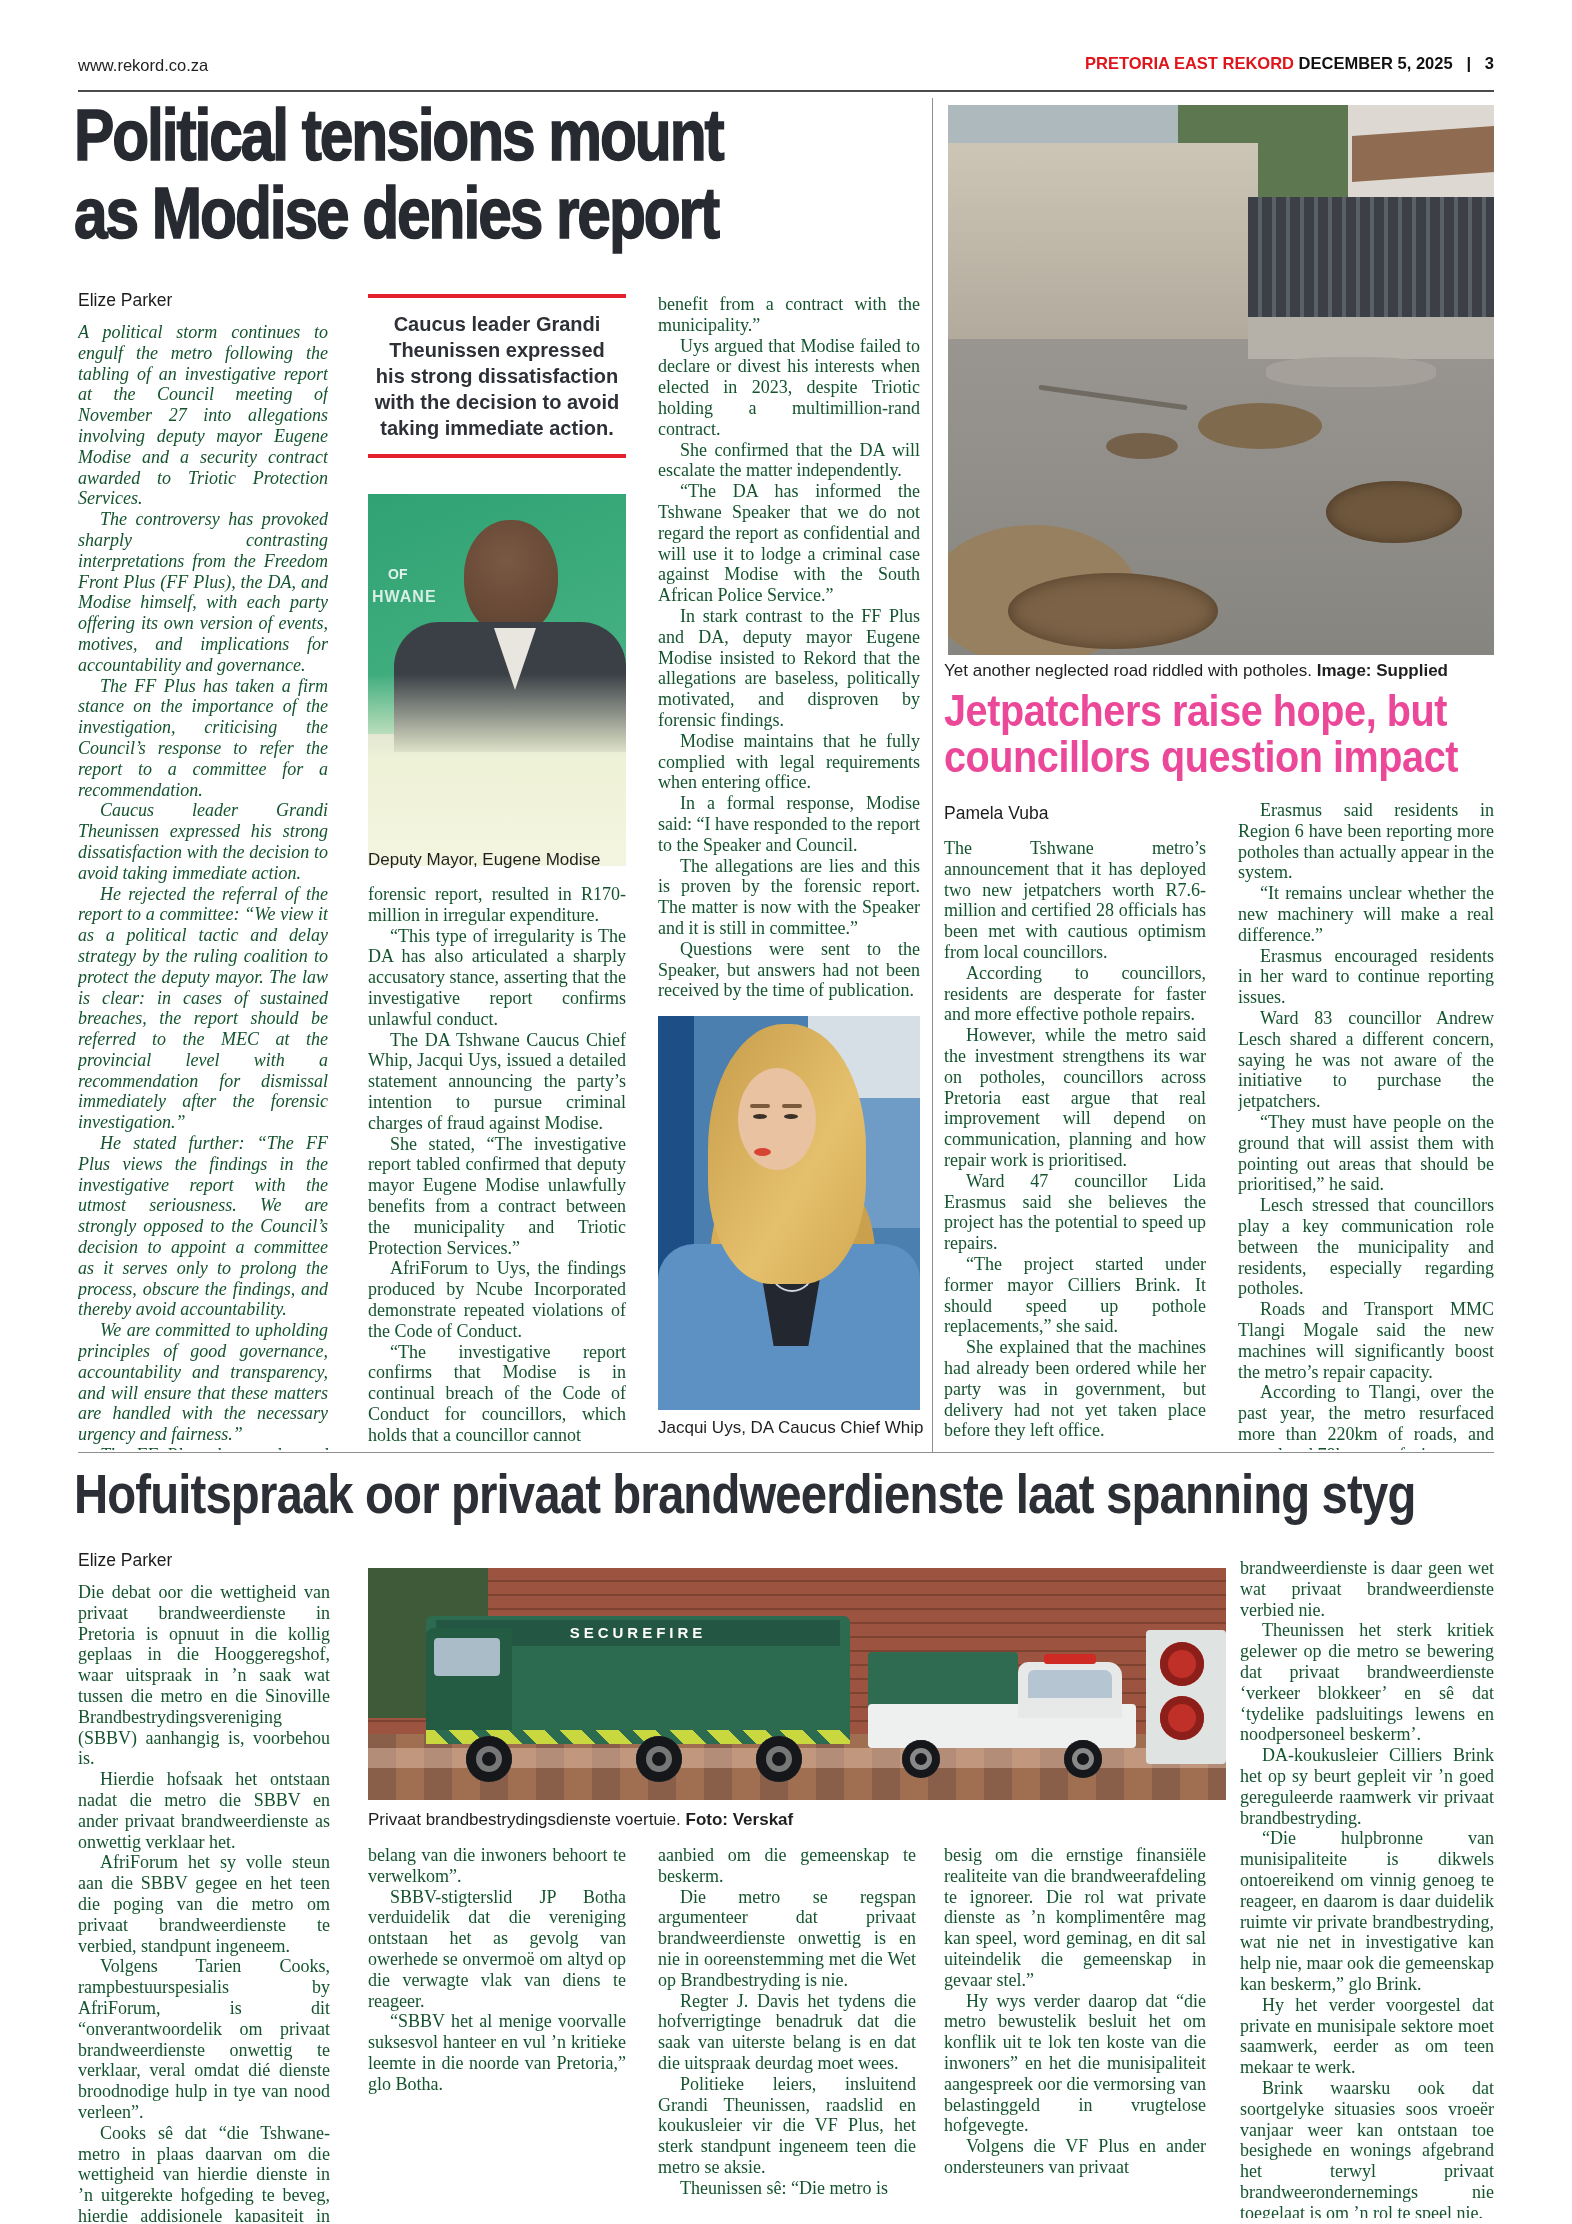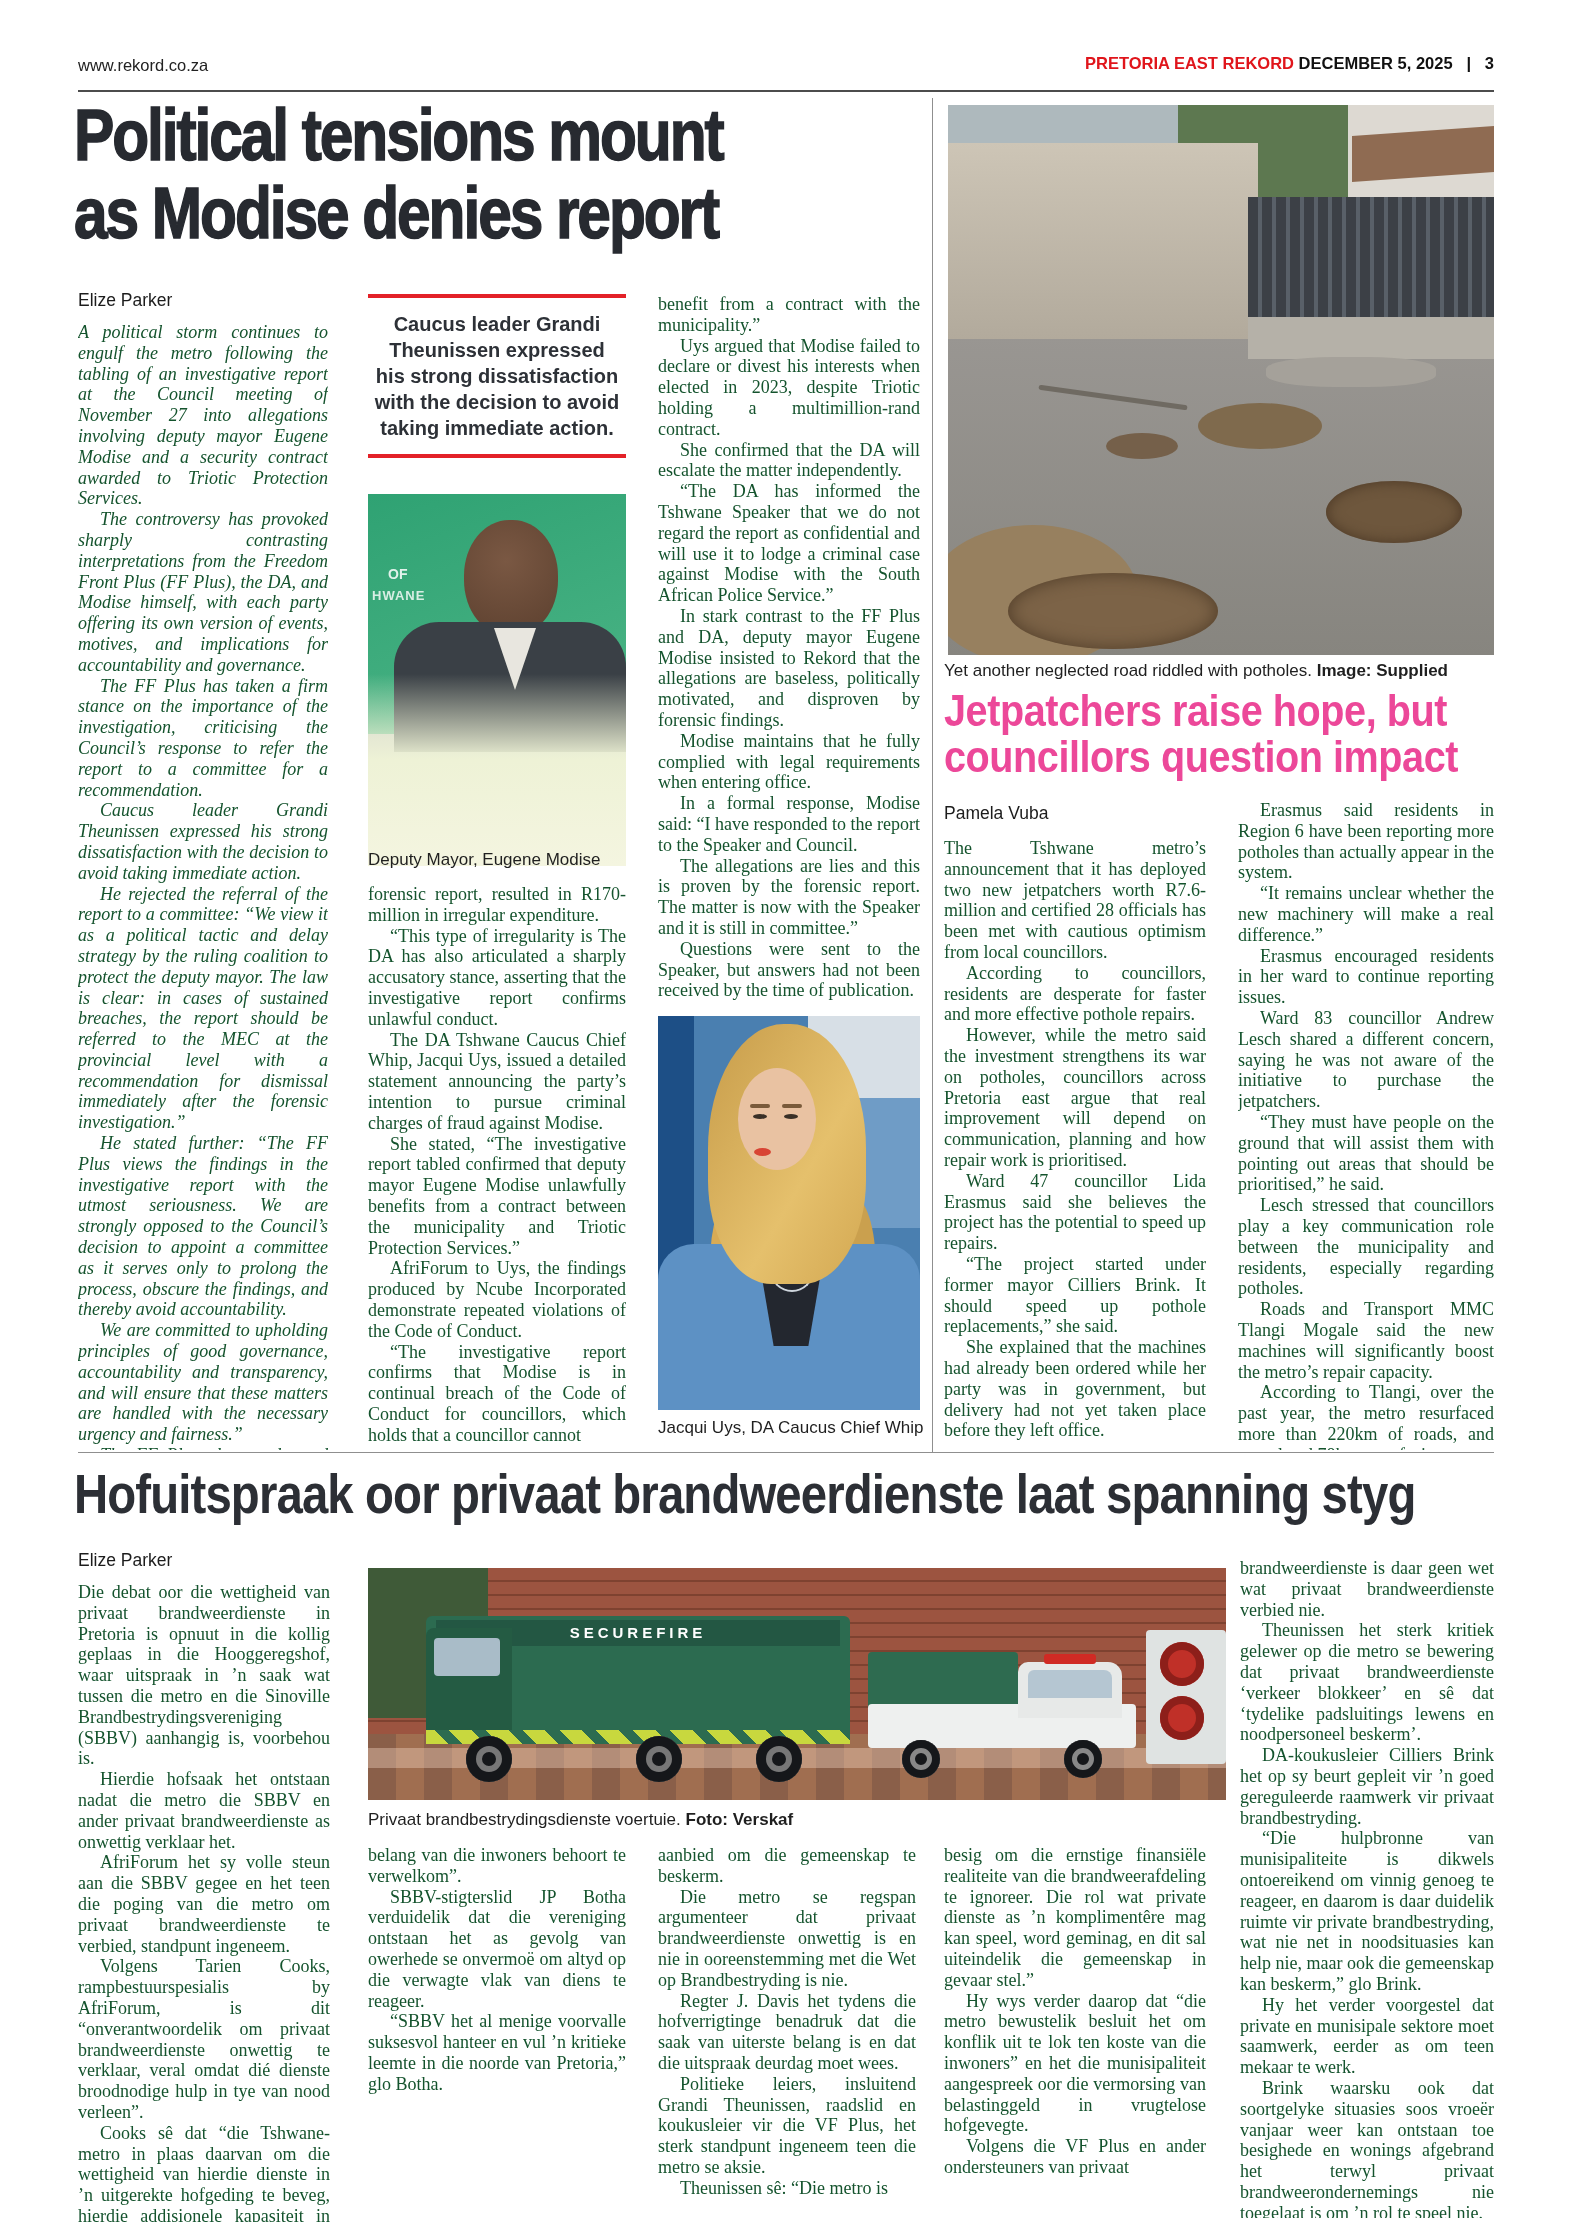--- a/index.html
+++ b/index.html
@@ -47,21 +47,21 @@
   .caption{font-size:17px;color:#1f1f1f;}
   .caption b{font-weight:700;}
 
   
   .photo{overflow:hidden;background:#ccc;}
   .photo .abs{position:absolute;}
 
   
   .mod-bg{left:0;top:0;width:258px;height:240px;background:linear-gradient(160deg,#2fa273,#4cb586);}
   .mod-txt1{left:20px;top:72px;font-size:14px;font-weight:700;color:rgba(255,255,255,.85);}
-  .mod-txt2{left:4px;top:94px;font-size:13px;font-weight:700;color:rgba(255,255,255,.8);letter-spacing:1px;}
+  .mod-txt2{left:4px;top:94px;font-size:16px;font-weight:700;color:rgba(255,255,255,.8);letter-spacing:1px;}
   .mod-head{left:96px;top:26px;width:94px;height:116px;border-radius:48%;
             background:radial-gradient(circle at 45% 35%,#7a5843,#5b3f2e);}
   .mod-suit{left:26px;top:128px;width:232px;height:130px;border-radius:45px 45px 0 0;
             background:#3a4046;}
   .mod-shirt{left:126px;top:134px;width:42px;height:62px;background:#e8e6df;
              clip-path:polygon(0 0,100% 0,50% 100%);}
   .mod-fade{left:0;top:180px;width:258px;height:192px;
             background:linear-gradient(rgba(240,243,216,0),#eef2d6 45%,#f4f5e0);}
 
   
@@ -345,18 +345,18 @@
   <div class="abs bodycol" style="left:944px;top:1845px;width:262px;height:370px;">
       <p>besig om die ernstige finansiële realiteite van die brandweerafdeling te ignoreer. Die rol wat private dienste as ’n komplimentêre mag kan speel, word geminag, en dit sal uiteindelik die gemeenskap in gevaar stel.”</p>
       <p>Hy wys verder daarop dat “die metro bewustelik besluit het om konflik uit te lok ten koste van die inwoners” en het die munisipaliteit aangespreek oor die vermorsing van belastinggeld in vrugtelose hofgevegte.</p>
       <p>Volgens die VF Plus en ander ondersteuners van privaat</p>
     </div>
 
   <div class="abs bodycol" style="left:1240px;top:1558px;width:254px;height:660px;">
       <p>brandweerdienste is daar geen wet wat privaat brandweerdienste verbied nie.</p>
       <p>Theunissen het sterk kritiek gelewer op die metro se bewering dat privaat brandweerdienste ‘verkeer blokkeer’ en sê dat ‘tydelike padsluitings lewens en noodpersoneel beskerm’.</p>
       <p>DA-koukusleier Cilliers Brink het op sy beurt gepleit vir ’n goed gereguleerde raamwerk vir privaat brandbestryding.</p>
-      <p>“Die hulpbronne van munisipaliteite is dikwels ontoereikend om vinnig genoeg te reageer, en daarom is daar duidelik ruimte vir private brandbestryding, wat nie net in noodsituasies kan help nie, maar ook die gemeenskap kan beskerm,” glo Brink.</p>
+      <p>“Die hulpbronne van munisipaliteite is dikwels ontoereikend om vinnig genoeg te reageer, en daarom is daar duidelik ruimte vir private brandbestryding, wat nie net in investigative kan help nie, maar ook die gemeenskap kan beskerm,” glo Brink.</p>
       <p>Hy het verder voorgestel dat private en munisipale sektore moet saamwerk, eerder as om teen mekaar te werk.</p>
       <p>Brink waarsku ook dat soortgelyke situasies soos vroeër vanjaar weer kan ontstaan toe besighede en wonings afgebrand het terwyl privaat brandweerondernemings nie toegelaat is om ’n rol te speel nie.</p>
     </div>
 
 </div>
 
 </body></html>

